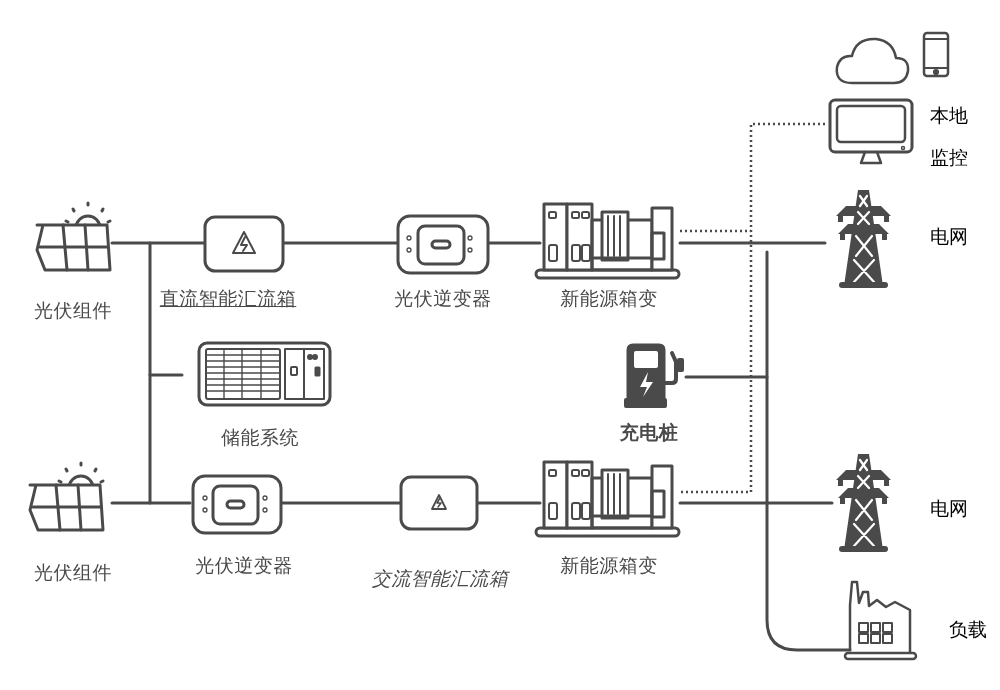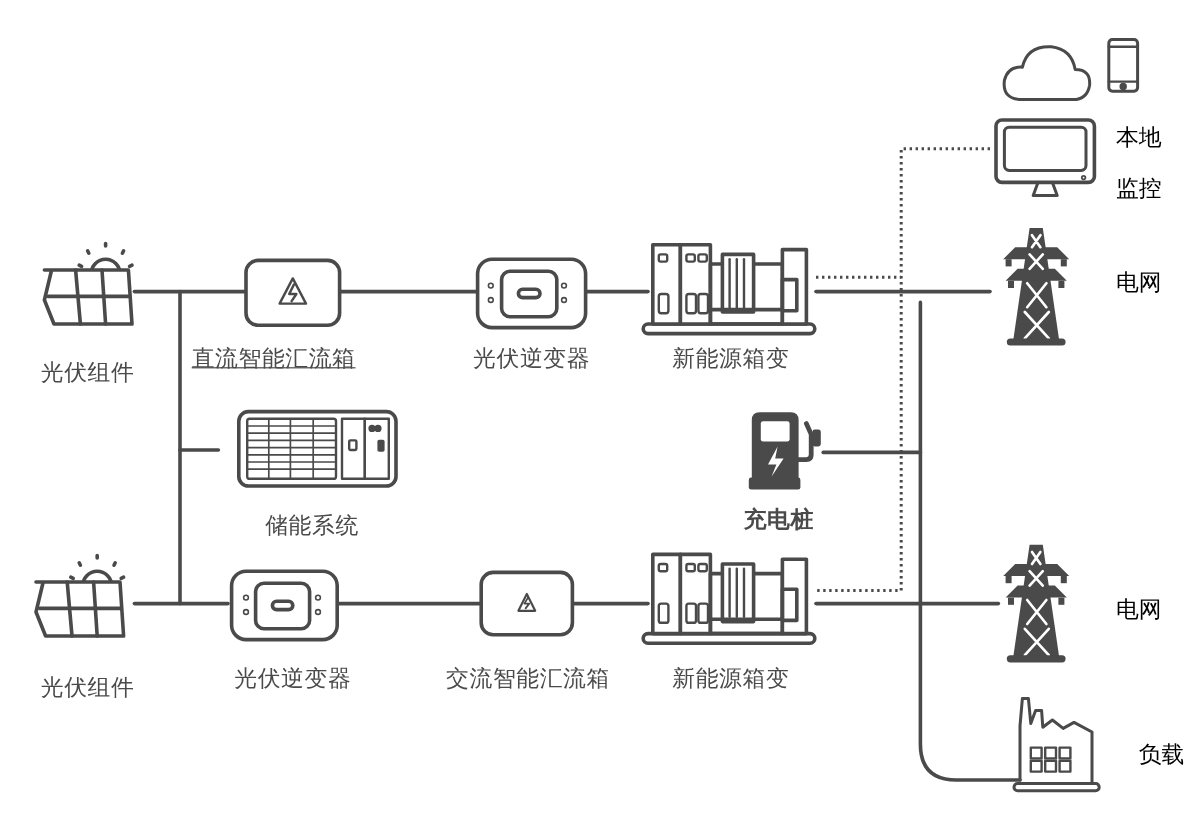--- a/index.html
+++ b/index.html
@@ -218,19 +218,19 @@
 </svg>
 
 <div class="lbl" style="left:73px;top:298px;">光伏组件</div>
 <div class="lbl" style="left:228px;top:286px;text-decoration:underline;">直流智能汇流箱</div>
 <div class="lbl" style="left:443px;top:286px;">光伏逆变器</div>
 <div class="lbl" style="left:609px;top:286px;">新能源箱变</div>
 <div class="lbl" style="left:260px;top:425px;">储能系统</div>
 <div class="lbl" style="left:649px;top:420px;font-weight:bold;">充电桩</div>
 <div class="lbl" style="left:73px;top:560px;">光伏组件</div>
 <div class="lbl" style="left:244px;top:553px;">光伏逆变器</div>
-<div class="lbl" style="left:440px;top:553px;">交流智能汇流箱</div>
+<div class="lbl" style="left:440px;top:566px;font-style:italic;">交流智能汇流箱</div>
 <div class="lbl" style="left:609px;top:553px;">新能源箱变</div>
 <div class="lbl-l" style="left:930px;top:102px;">本地</div>
 <div class="lbl-l" style="left:930px;top:128px;margin-top:16px;">监控</div>
 <div class="lbl-l" style="left:930px;top:223px;">电网</div>
 <div class="lbl-l" style="left:930px;top:495px;">电网</div>
 <div class="lbl-l" style="left:949px;top:616px;">负载</div>
 
 </body></html>

